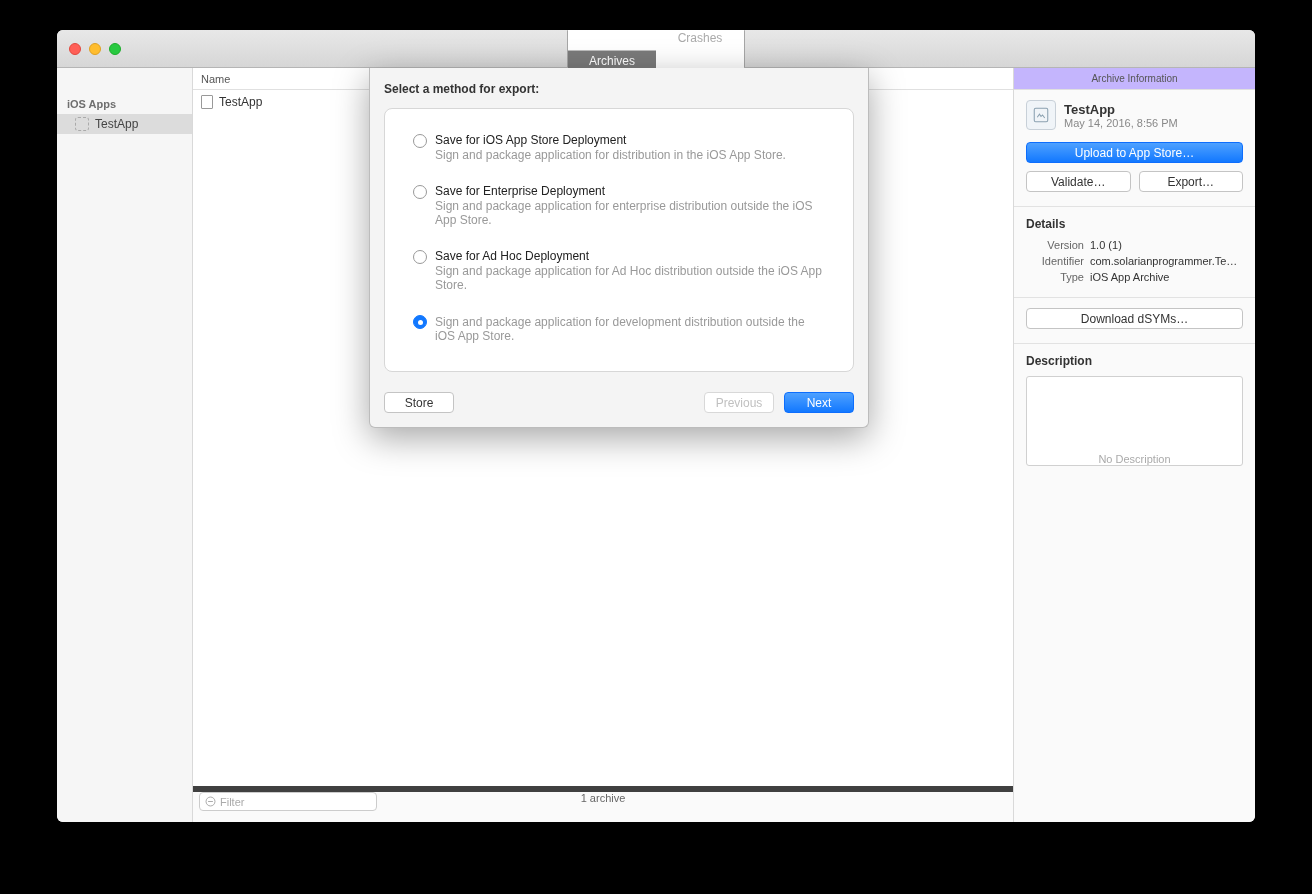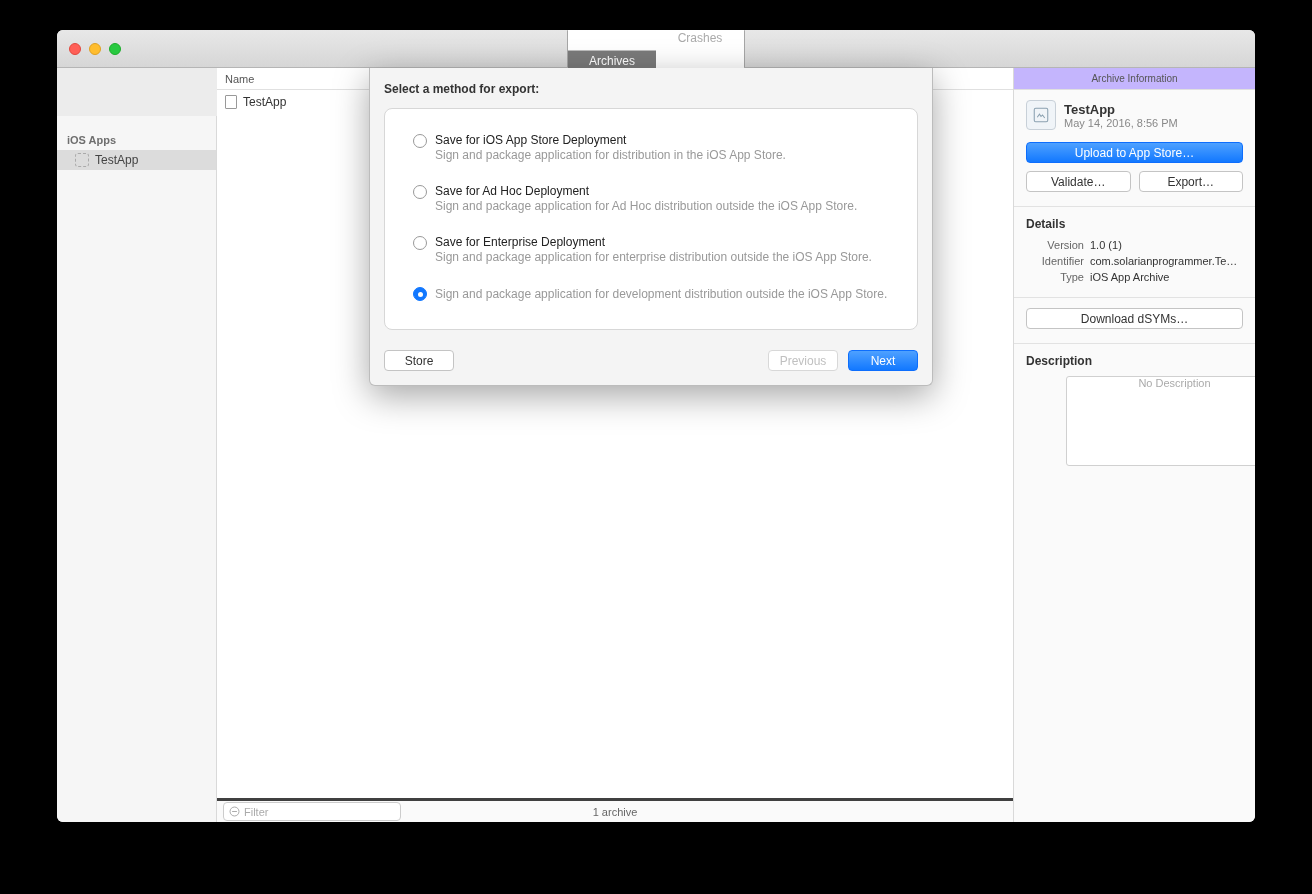--- a/index.html
+++ b/index.html
@@ -72,25 +72,24 @@
     background: #fff;
     color: #aaa;
   }
   
   .body {
     flex: 1;
     display: flex;
     min-height: 0;
   }
   .sidebar {
-    width: 160px;
+    width: 136px;
     background: #f6f6f6;
     border-right: 1px solid #d9d9d9;
-    padding-top: 12px;
-    margin-top: 48px;
+    padding-top: 24px;
   }
   .side-header {
     font-size: 11px;
     font-weight: 600;
     color: #6e6e6e;
     padding: 6px 10px 4px;
   }
   .side-item {
     display: flex;
     align-items: center;
@@ -134,25 +133,24 @@
     color: #333;
     cursor: pointer;
   }
   .row .doc-icon {
     width: 12px; height: 14px;
     border: 1px solid #999;
     border-radius: 1px;
   }
   .list-space { flex:1; background:#fff; }
   .bottombar {
-    height: 24px;
-    border-top: 3px solid #404040;
+    height: 36px;
+    border-top: 6px solid #404040;
     background: #fafafa;
     display: flex;
-    align-items: center;
     position: relative;
   }
   .filter {
     margin-left: 6px;
     width: 178px;
     height: 19px;
     border: 1px solid #ccc;
     border-radius: 4px;
     display: flex;
     align-items: center;
@@ -230,32 +228,31 @@
   .kv { display:flex; font-size:11px; margin-bottom:4px;}
   .kv .k{ width:58px; text-align:right; color:#666; margin-right:6px;}
   .kv .v{ color:#333; flex:1; white-space:nowrap; overflow:hidden; text-overflow:ellipsis;}
   .desc-box {
     width: 100%;
     height: 90px;
     border: 1px solid #d0d0d0;
     border-radius: 3px;
     background: #fff;
     display:flex;
-    align-items:flex-start;
+    align-items:flex-end;
     justify-content:center;
     font-size: 11px;
     color:#aaa;
-    margin-left:40px;
   }
   
   .modal {
     position: absolute;
     left: 369px;
     top: 68px;
-    width: 564px;
+    width: 500px;
     background: #f4f4f4;
     border: 1px solid #bcbcbc;
     border-top: none;
     border-radius: 0 0 6px 6px;
     box-shadow: 0 10px 35px rgba(0,0,0,0.35);
     padding: 14px;
   }
   .modal-title { font-weight:700; font-size:12px; margin-bottom:12px;}
   .options-box {
     border: 1px solid #d7d7d7;
@@ -390,29 +387,29 @@
     <div class="opt">
       <div class="radio"></div>
       <div>
         <div class="opt-label">Save for iOS App Store Deployment</div>
         <div class="opt-desc">Sign and package application for distribution in the iOS App Store.</div>
       </div>
     </div>
     <div class="opt">
       <div class="radio"></div>
       <div>
-        <div class="opt-label">Save for Ad Hoc Deployment</div>
-        <div class="opt-desc">Sign and package application for Ad Hoc distribution outside the iOS App Store.</div>
+        <div class="opt-label">Save for Enterprise Deployment</div>
+        <div class="opt-desc">Sign and package application for enterprise distribution outside the iOS App Store.</div>
       </div>
     </div>
     <div class="opt">
       <div class="radio"></div>
       <div>
-        <div class="opt-label">Save for Enterprise Deployment</div>
-        <div class="opt-desc">Sign and package application for enterprise distribution outside the iOS App Store.</div>
+        <div class="opt-label">Save for Ad Hoc Deployment</div>
+        <div class="opt-desc">Sign and package application for Ad Hoc distribution outside the iOS App Store.</div>
       </div>
     </div>
     <div class="opt">
       <div class="radio checked"></div>
       <div>
         <div class="opt-desc">Sign and package application for development distribution outside the iOS App Store.</div>
       </div>
     </div>
   </div>
   <div class="modal-footer">

